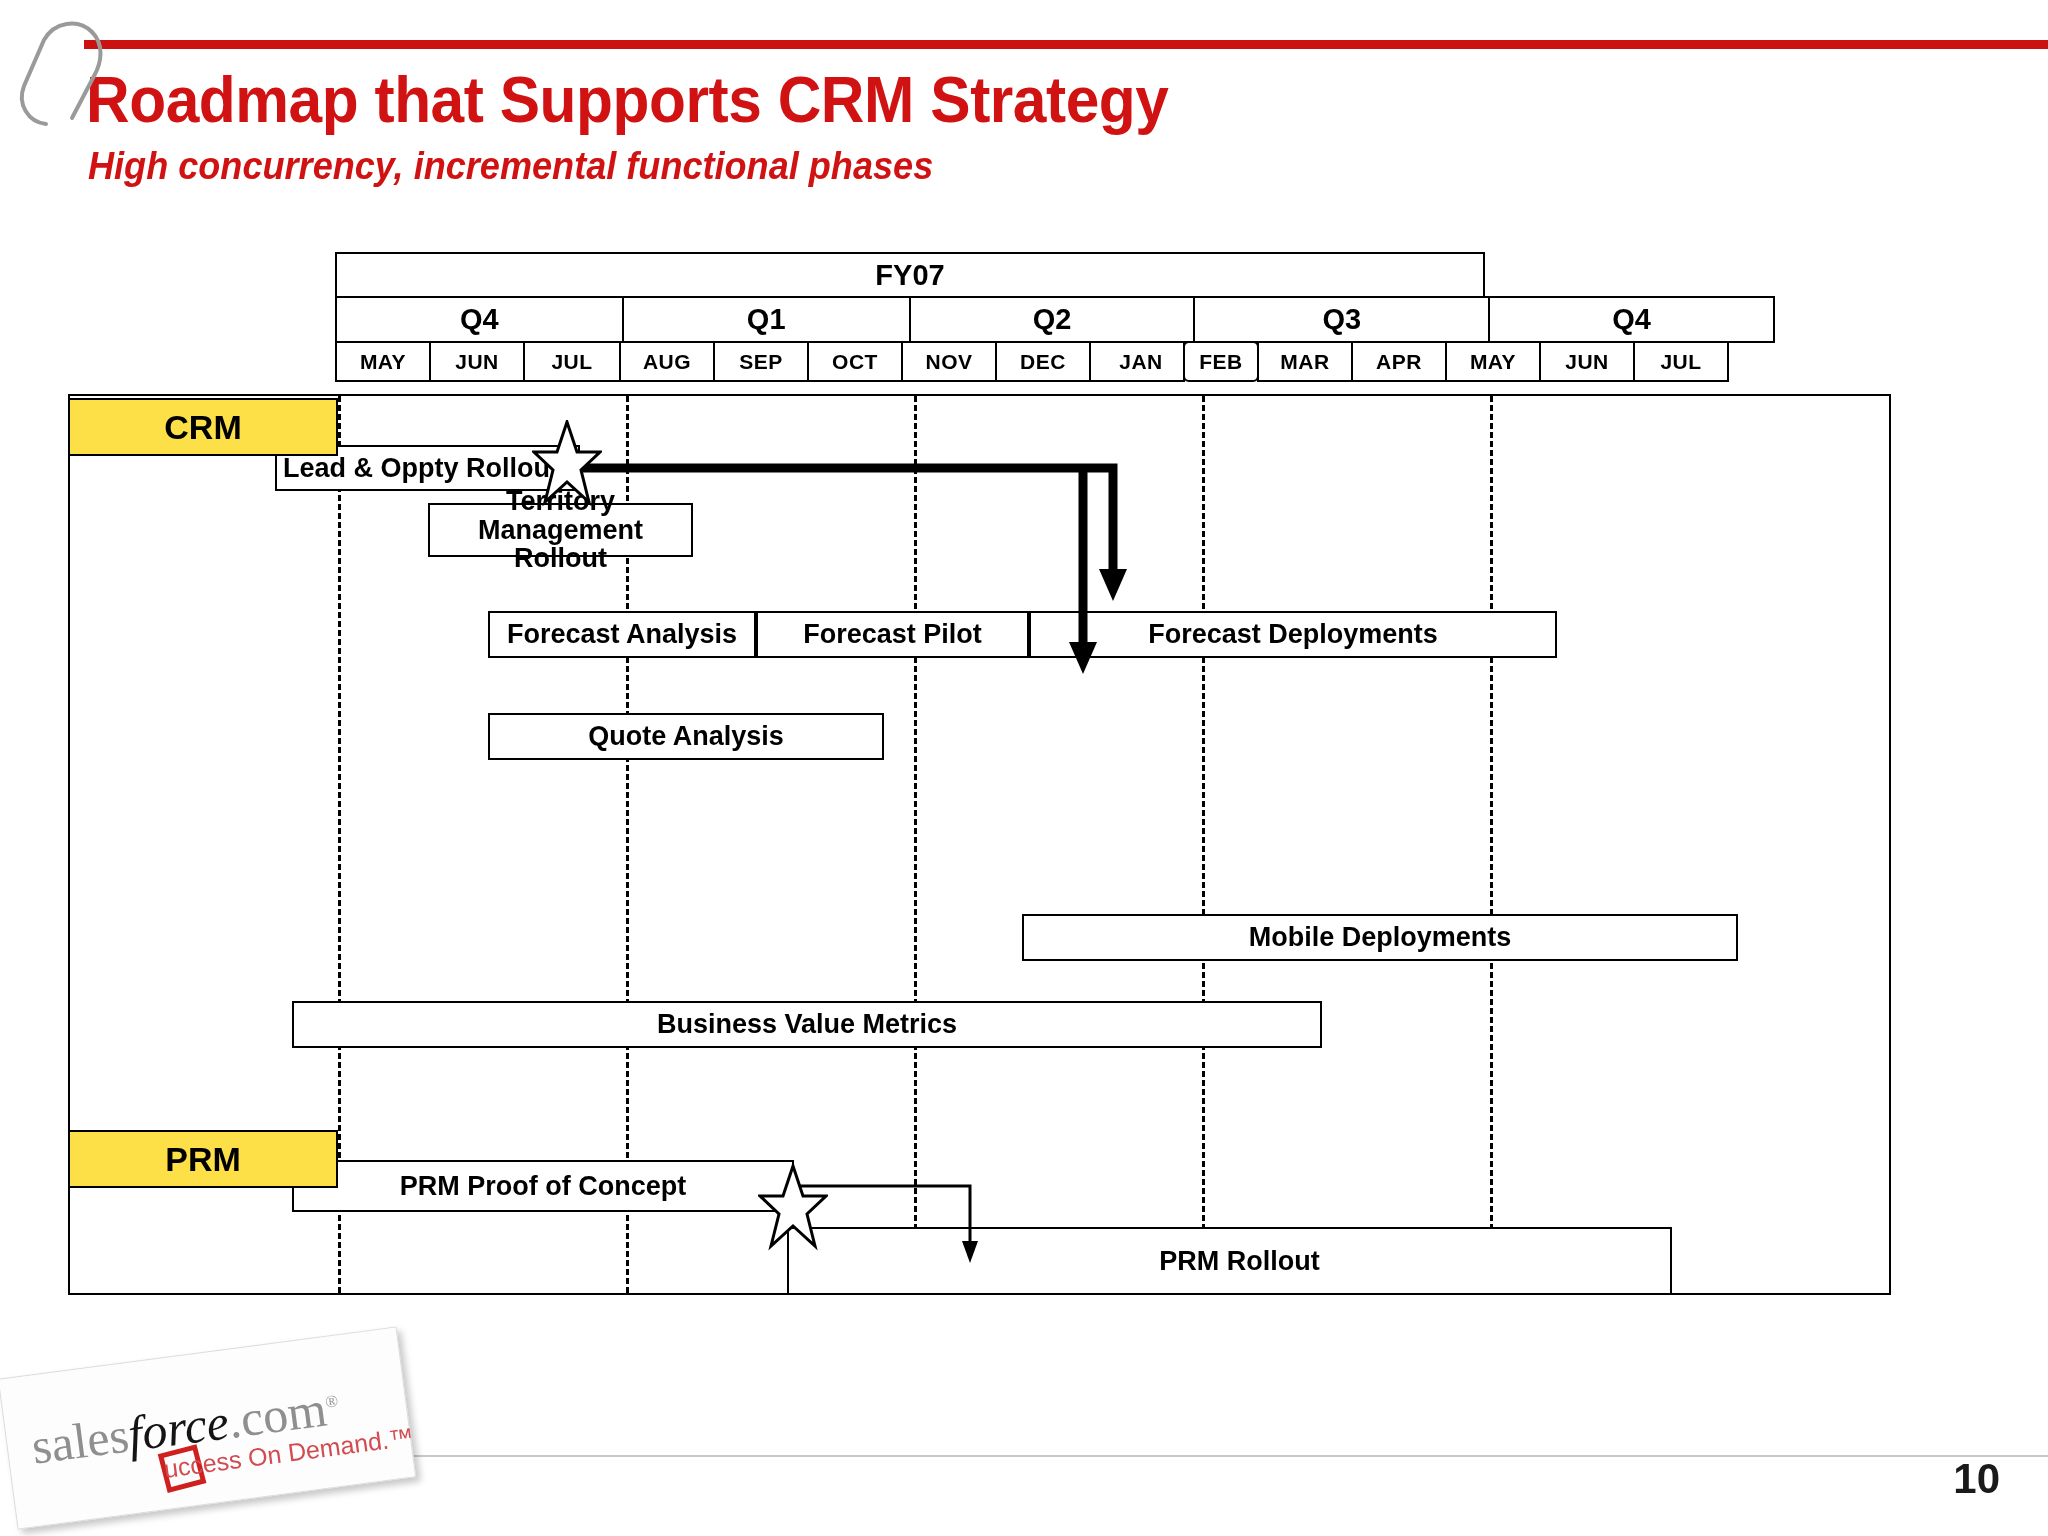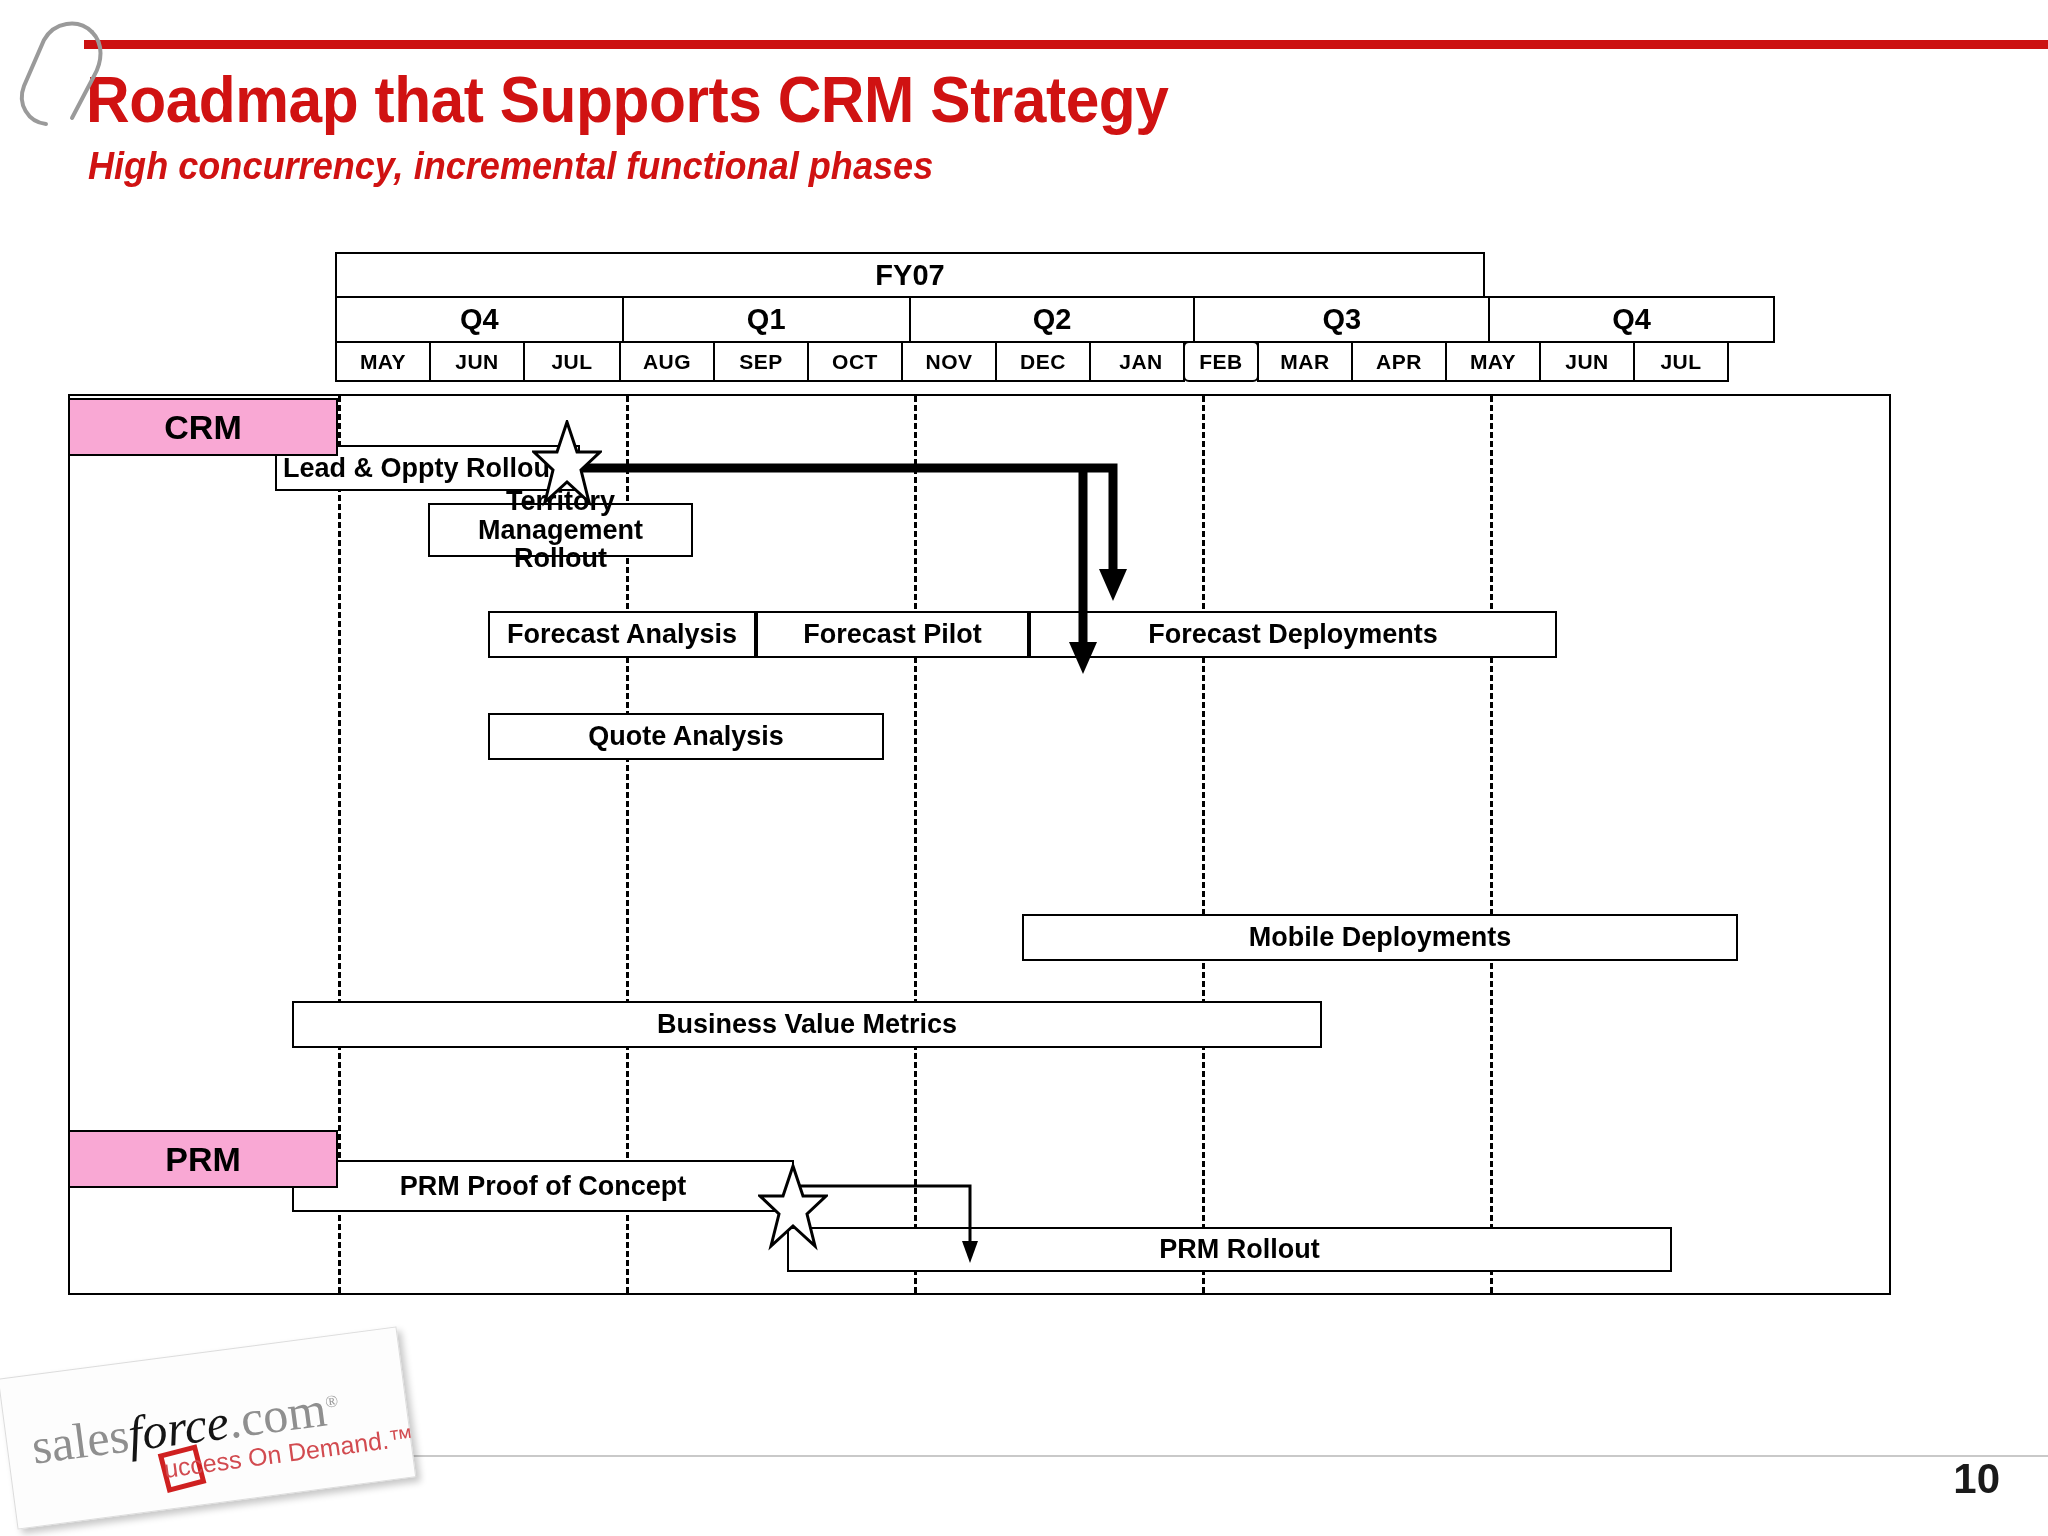--- a/index.html
+++ b/index.html
@@ -53,21 +53,21 @@
     position:absolute;left:68px;top:394px;width:1823px;height:901px;
     border:2px solid #000;box-sizing:border-box;background:#fff;
   }
   .month-divider{
     position:absolute;top:0;width:0;height:100%;
     border-left:3px dashed #000;
   }
 
   .swim-label{
     position:absolute;box-sizing:border-box;
-    border:2px solid #000;background:#f9a8d4;
+    border:2px solid #000;background:#fde047;
     display:flex;align-items:center;justify-content:center;
     font-size:34px;font-weight:bold;color:#000;
     z-index:6;
   }
 
   .bar{
     position:absolute;box-sizing:border-box;
     border:2px solid #000;background:#fff;
     display:flex;align-items:center;justify-content:center;
     font-size:27px;font-weight:bold;color:#000;
@@ -175,21 +175,21 @@
   <div class="bar" style="left:418px;top:317px;width:396px;height:47px;">Quote Analysis</div>
 
   <div class="bar" style="left:959px;top:215px;width:528px;height:47px;">Forecast Deployments</div>
 
 
   <div class="bar" style="left:952px;top:518px;width:716px;height:47px;">Mobile Deployments</div>
 
   <div class="bar" style="left:222px;top:605px;width:1030px;height:47px;">Business Value Metrics</div>
 
   <div class="bar" style="left:222px;top:764px;width:502px;height:52px;">PRM Proof of Concept</div>
-  <div class="bar" style="left:717px;top:831px;width:885px;height:45px;padding-left:20px;">PRM Rollout</div>
+  <div class="bar" style="left:717px;top:831px;width:885px;height:68px;padding-left:20px;">PRM Rollout</div>
 
   <svg class="flow" style="left:0;top:0;width:1823px;height:901px" viewBox="0 0 1823 901">
     <path d="M 505 72 L 1043 72 L 1043 185" stroke="#000" stroke-width="9" fill="none"></path>
     <polygon points="1043,205 1029,173 1057,173" fill="#000"></polygon>
     <path d="M 1013 72 L 1013 255" stroke="#000" stroke-width="9" fill="none"></path>
     <polygon points="1013,278 999,246 1027,246" fill="#000"></polygon>
   </svg>
 
   <svg class="flow" style="left:600px;top:755px;width:420px;height:135px" viewBox="0 0 420 135">
     <path d="M 116 35 L 300 35 L 300 96" stroke="#000" stroke-width="3" fill="none"></path>

